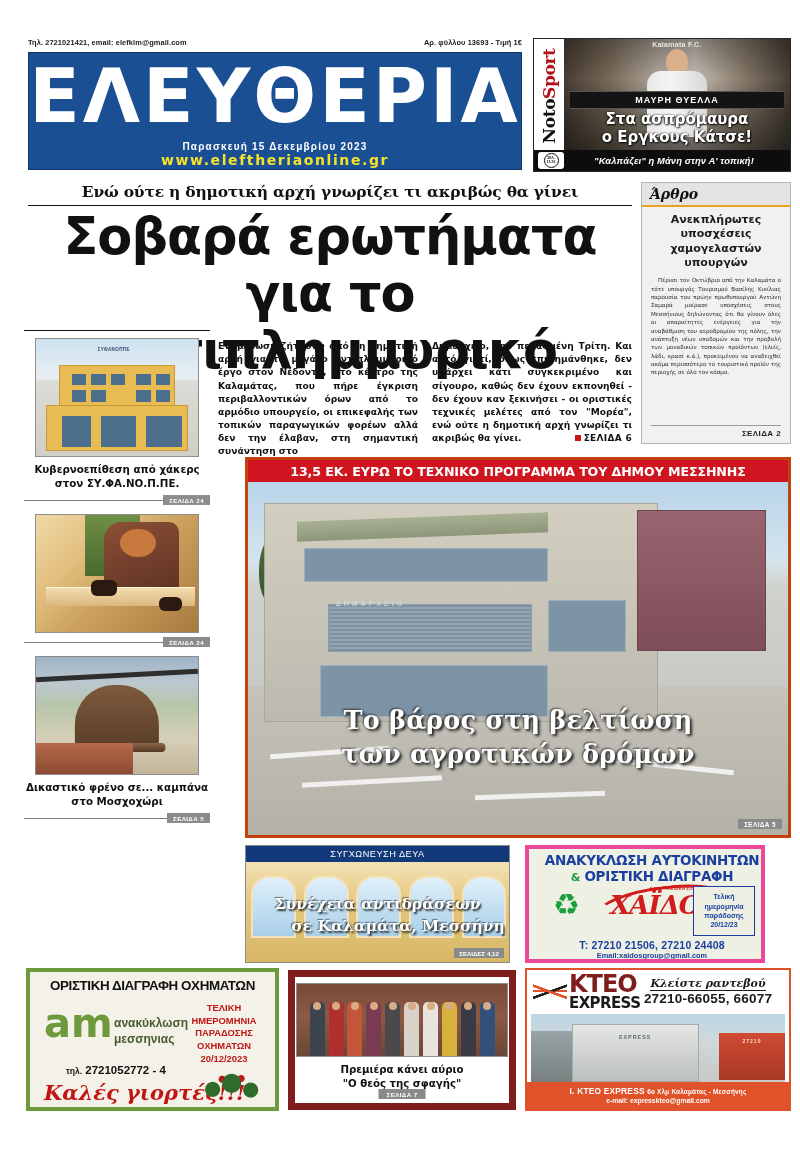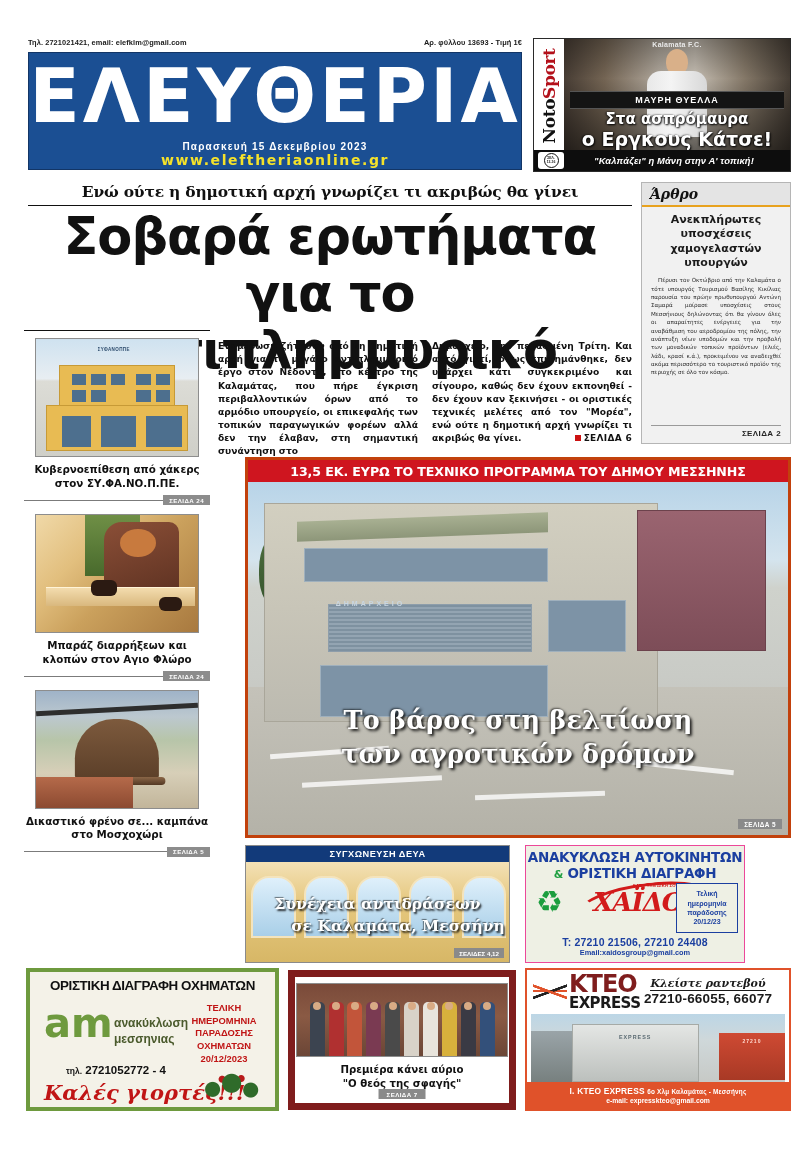--- a/index.html
+++ b/index.html
@@ -111,21 +111,21 @@
     display: flex; align-items: center; justify-content: center;
     font-size: 9px; font-weight: bold; color: #ffffff; letter-spacing: 1px;
   }
   .sportad .l1, .sportad .l2 {
     position: absolute; left: 0; width: 100%; text-align: center;
     font-family: "DejaVu Sans", sans-serif;
     font-weight: bold; color: #ffffff;
     text-shadow: 1px 1px 2px rgba(0,0,0,.95), -1px 0 2px rgba(0,0,0,.8);
   }
   .sportad .l1 { top: 71px; font-size: 15px; }
-  .sportad .l2 { top: 89px; font-size: 19px; }
+  .sportad .l2 { top: 89px; font-size: 15px; }
   .sportad .strip {
     position: absolute; left: 0; bottom: 0; width: 100%; height: 21px;
     background: #0d0d0d;
     display: flex; align-items: center;
   }
   .sportad .strip .badge {
     width: 26px; height: 17px; margin-left: 4px;
     display: flex; align-items: center; justify-content: center;
     border-radius: 3px; background: #fff;
   }
@@ -384,21 +384,21 @@
 
   
   .deya {
     position: absolute; left: 245px; top: 845px;
     width: 265px; height: 118px;
     border: 1px solid #8a8a8a; overflow: hidden;
   }
   .deya .hd {
     height: 16px; background: #123a7a;
     display: flex; align-items: center; justify-content: center;
-    font-size: 9.2px; font-weight: bold; color: #fff; letter-spacing: .5px;
+    font-size: 9.2px; font-weight: normal; color: #fff; letter-spacing: .5px;
   }
   .deya .scene {
     position: absolute; left: 0; top: 16px; right: 0; bottom: 0;
     background: linear-gradient(180deg,#f3e1b6 0%,#e6c87f 40%,#d7b766 100%);
   }
   .deya .arch {
     position: absolute; top: 14%; width: 17%; height: 62%;
     background: linear-gradient(180deg,#dff0fb,#a9cfe8);
     border: 2px solid #f4e4bd;
     border-radius: 40% 40% 0 0 / 30% 30% 0 0;
@@ -413,24 +413,25 @@
   .deya .ovl.b { top: 70px; padding-left: 41px; }
   .deya .pgbox {
     position: absolute; right: 5px; bottom: 4px;
     background: #8a8a8a; color: #fff; font-size: 6.2px; font-weight: bold;
     padding: 1.5px 5px;
   }
 
   
   .xaidos {
     position: absolute; left: 525px; top: 845px;
-    width: 220px; height: 118px;
-    border: 1px solid #ec4899;
+    width: 240px; height: 118px;
+    border: 4px solid #ec4899;
     background: #eef0e4;
     overflow: hidden;
+    padding-left: 14px;
   }
   .xaidos .t1, .xaidos .t2 {
     text-align: center; color: #1b3fa0; font-weight: bold;
     font-family: "DejaVu Sans", sans-serif;
   }
   .xaidos .t1 { margin-top: 3px; font-size: 13.5px; letter-spacing: -.3px; }
   .xaidos .t2 { font-size: 13.5px; letter-spacing: -.3px; }
   .xaidos .t2 .amp { color: #1b9e3e; font-size: 11px; }
   .xaidos .mid { position: relative; height: 54px; }
   .xaidos .recycle {
@@ -718,21 +719,20 @@
       <div class="ph">
         <div class="art-burglar">
           <div class="green"></div>
           <div class="torso"></div>
           <div class="head"></div>
           <div class="sill"></div>
           <div class="glove" style="left:34%;top:56%;width:16%;height:13%;"></div>
           <div class="glove" style="left:76%;top:70%;width:14%;height:12%;"></div>
         </div>
       </div>
-      <div class="cap">Μπαράζ διαρρήξεων και κλοπών στον Αγιο Φλώρο</div>
       <div class="pgbar">
         <span class="ln"></span>
         <span class="bx">ΣΕΛΙΔΑ 24</span>
       </div>
     </div>
 
     <div class="lcell">
       <div class="ph">
         <div class="art-bell">
           <div class="bar"></div>

